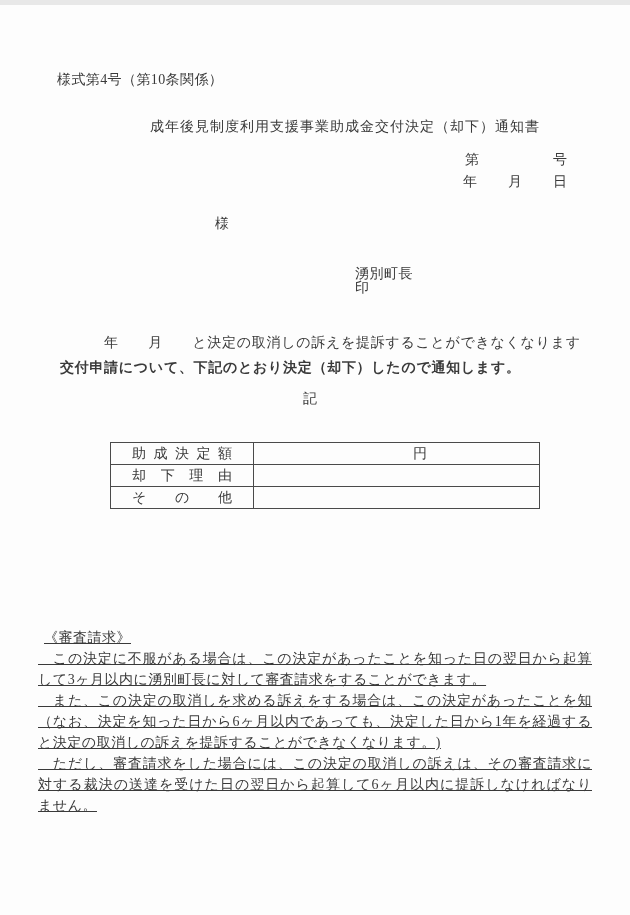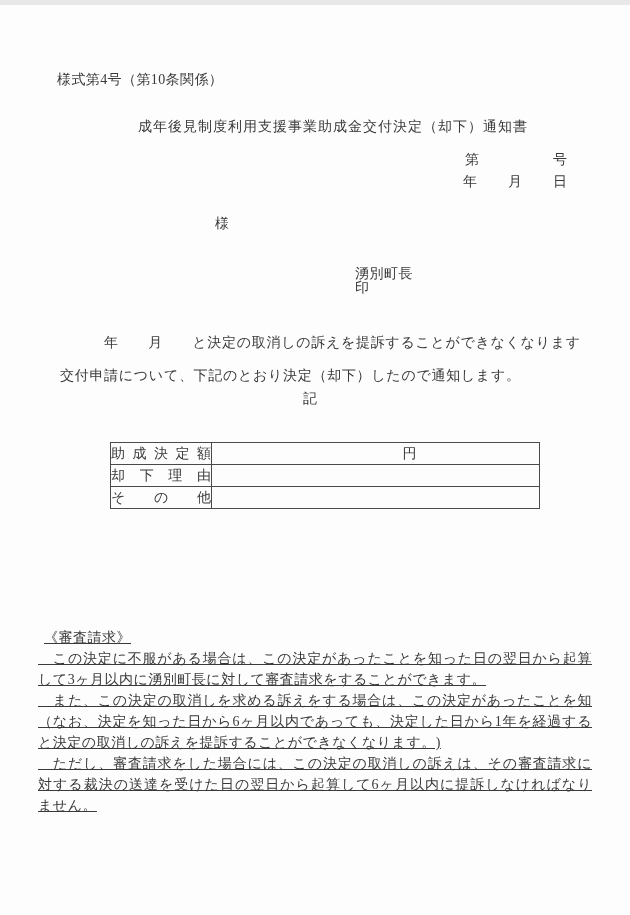--- a/index.html
+++ b/index.html
@@ -10,36 +10,36 @@
     margin: 5px auto;
     background: #fdfdfd;
     color: #3a3a3a;
     font-family: "Liberation Serif", "DejaVu Serif", serif;
     font-size: 14px;
     line-height: 1;
     overflow: hidden;
   }
   .abs { position: absolute; white-space: nowrap; }
   .form-number { left: 57px; top: 68px; letter-spacing: 0.4px; }
-  .doc-title  { left: 138px; top: 115px; letter-spacing: 1px; }
+  .doc-title  { left: 150px; top: 115px; letter-spacing: 1px; }
   .doc-no     { left: 465px; top: 148px; width: 102px; display: flex; justify-content: space-between; }
   .date-line  { left: 463px; top: 170px; width: 104px; display: flex; justify-content: space-between; }
   .addressee  { left: 215px; top: 212px; }
   .issuer-line{ left: 355px; top: 262px; width: 197px; display: flex; justify-content: space-between; letter-spacing: 0.5px; flex-direction: column; }
   .body-l1    { left: 60px;  top: 331px; letter-spacing: 0.7px; }
-  .body-l2    { left: 60px;  top: 364px; letter-spacing: 0.7px; }
+  .body-l2    { left: 60px;  top: 356px; letter-spacing: 0.7px; font-weight: bold; }
   .rec-marker { left: 303px; top: 387px; }
   .grant-table {
     position: absolute; left: 110px; top: 437px;
     border-collapse: collapse; table-layout: fixed;
     width: 430px;
   }
   .grant-table td {
     border: 1px solid #4a4a4a;
-    height: 21px; padding: 0 0;
+    height: 21px; padding: 0 21px;
     font-size: 14px; color: #3a3a3a;
     overflow: hidden;
   }
   .grant-table td.lbl {
     width: 100px;
     text-align: justify;
     text-align-last: justify;
   }
   .grant-table td.val {
     text-align: center;

